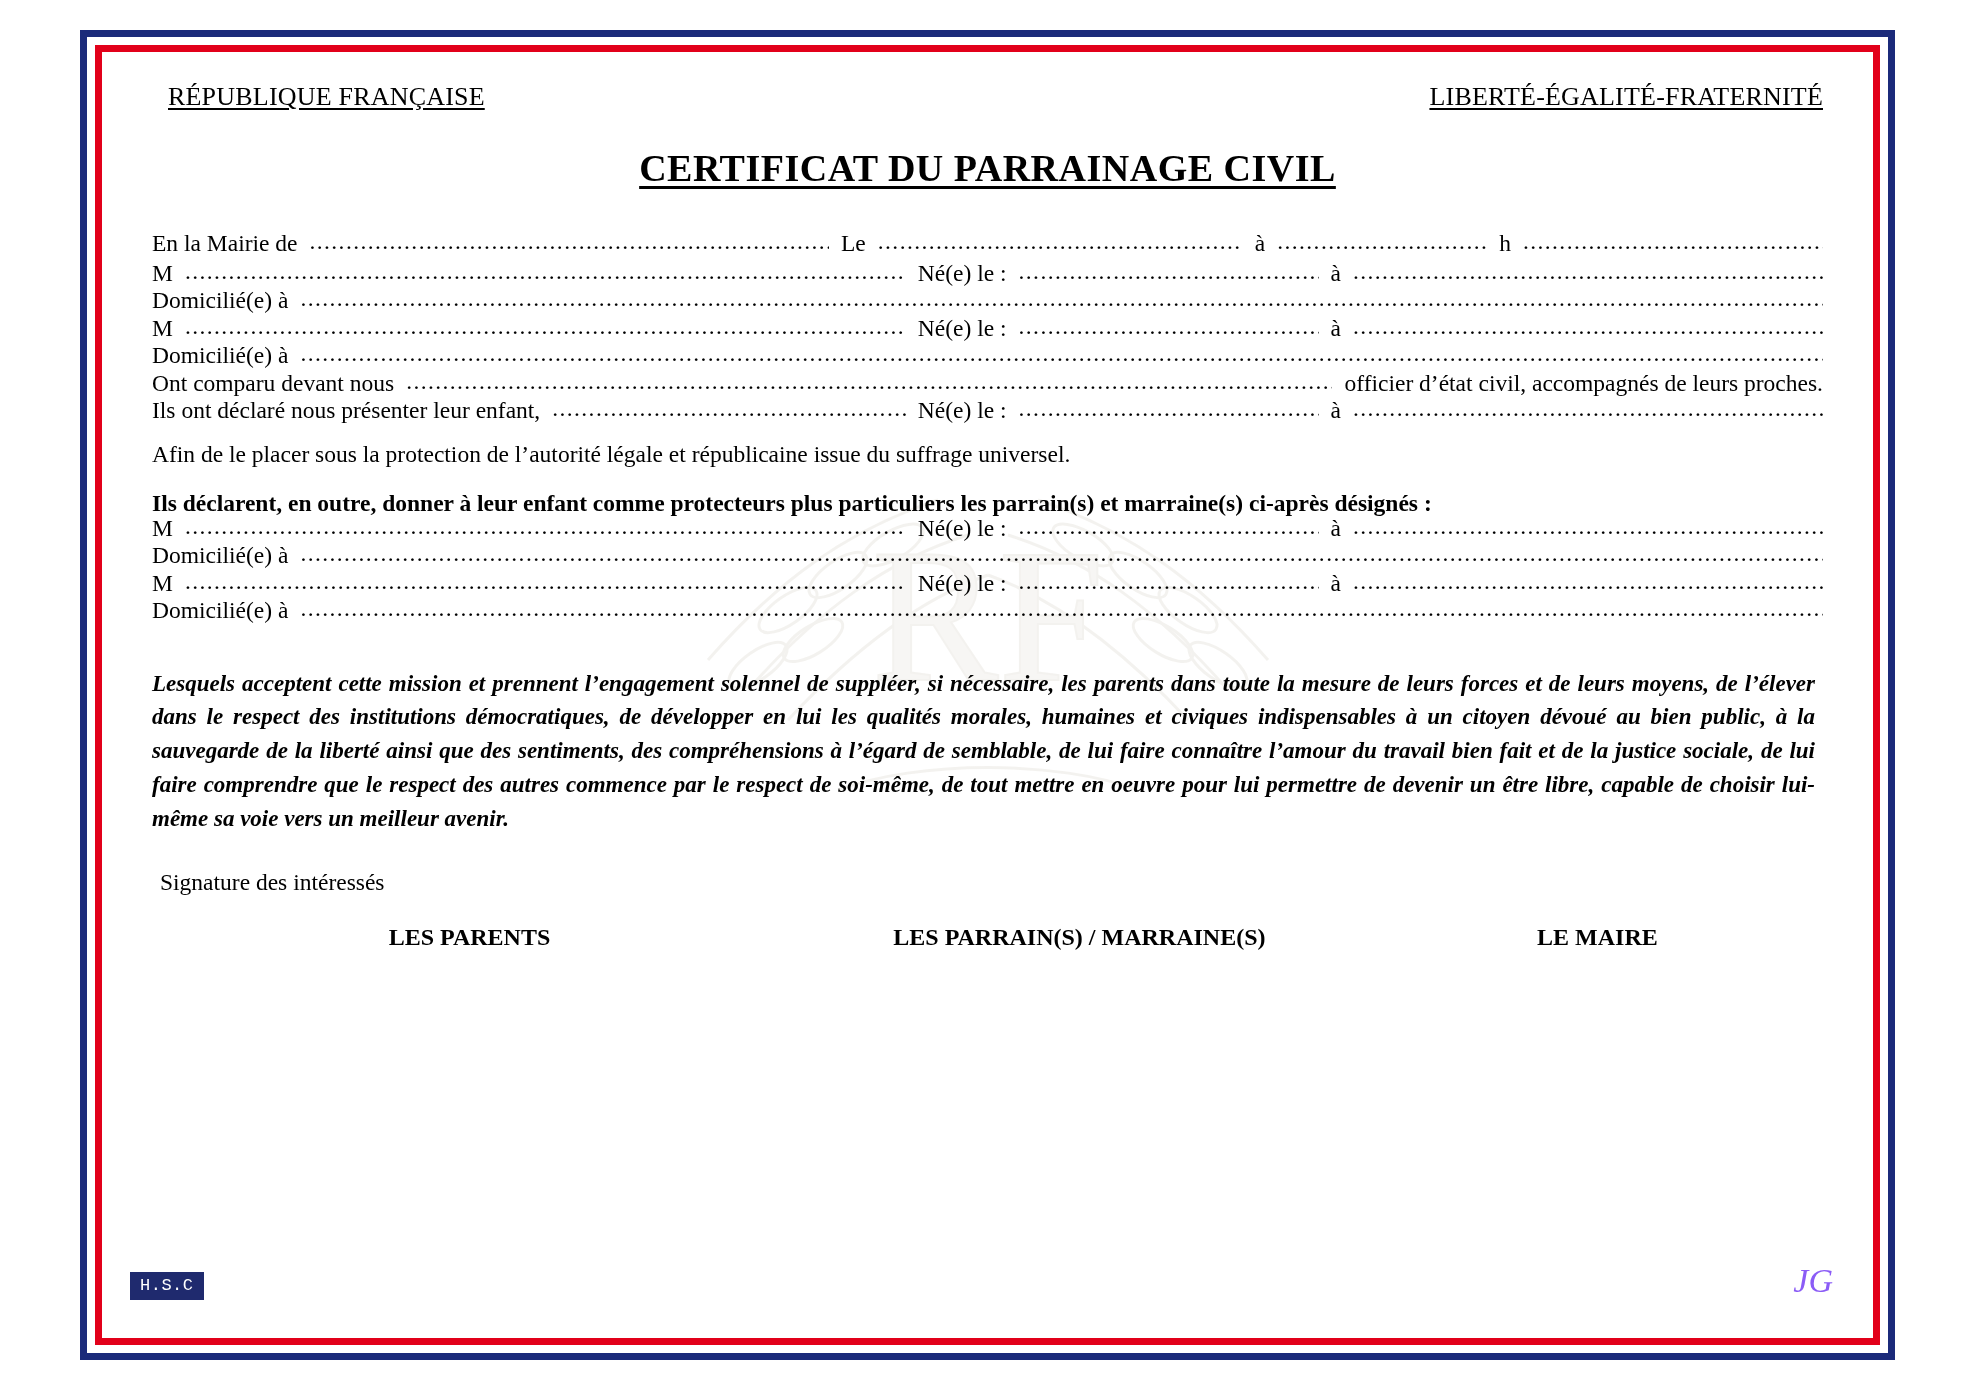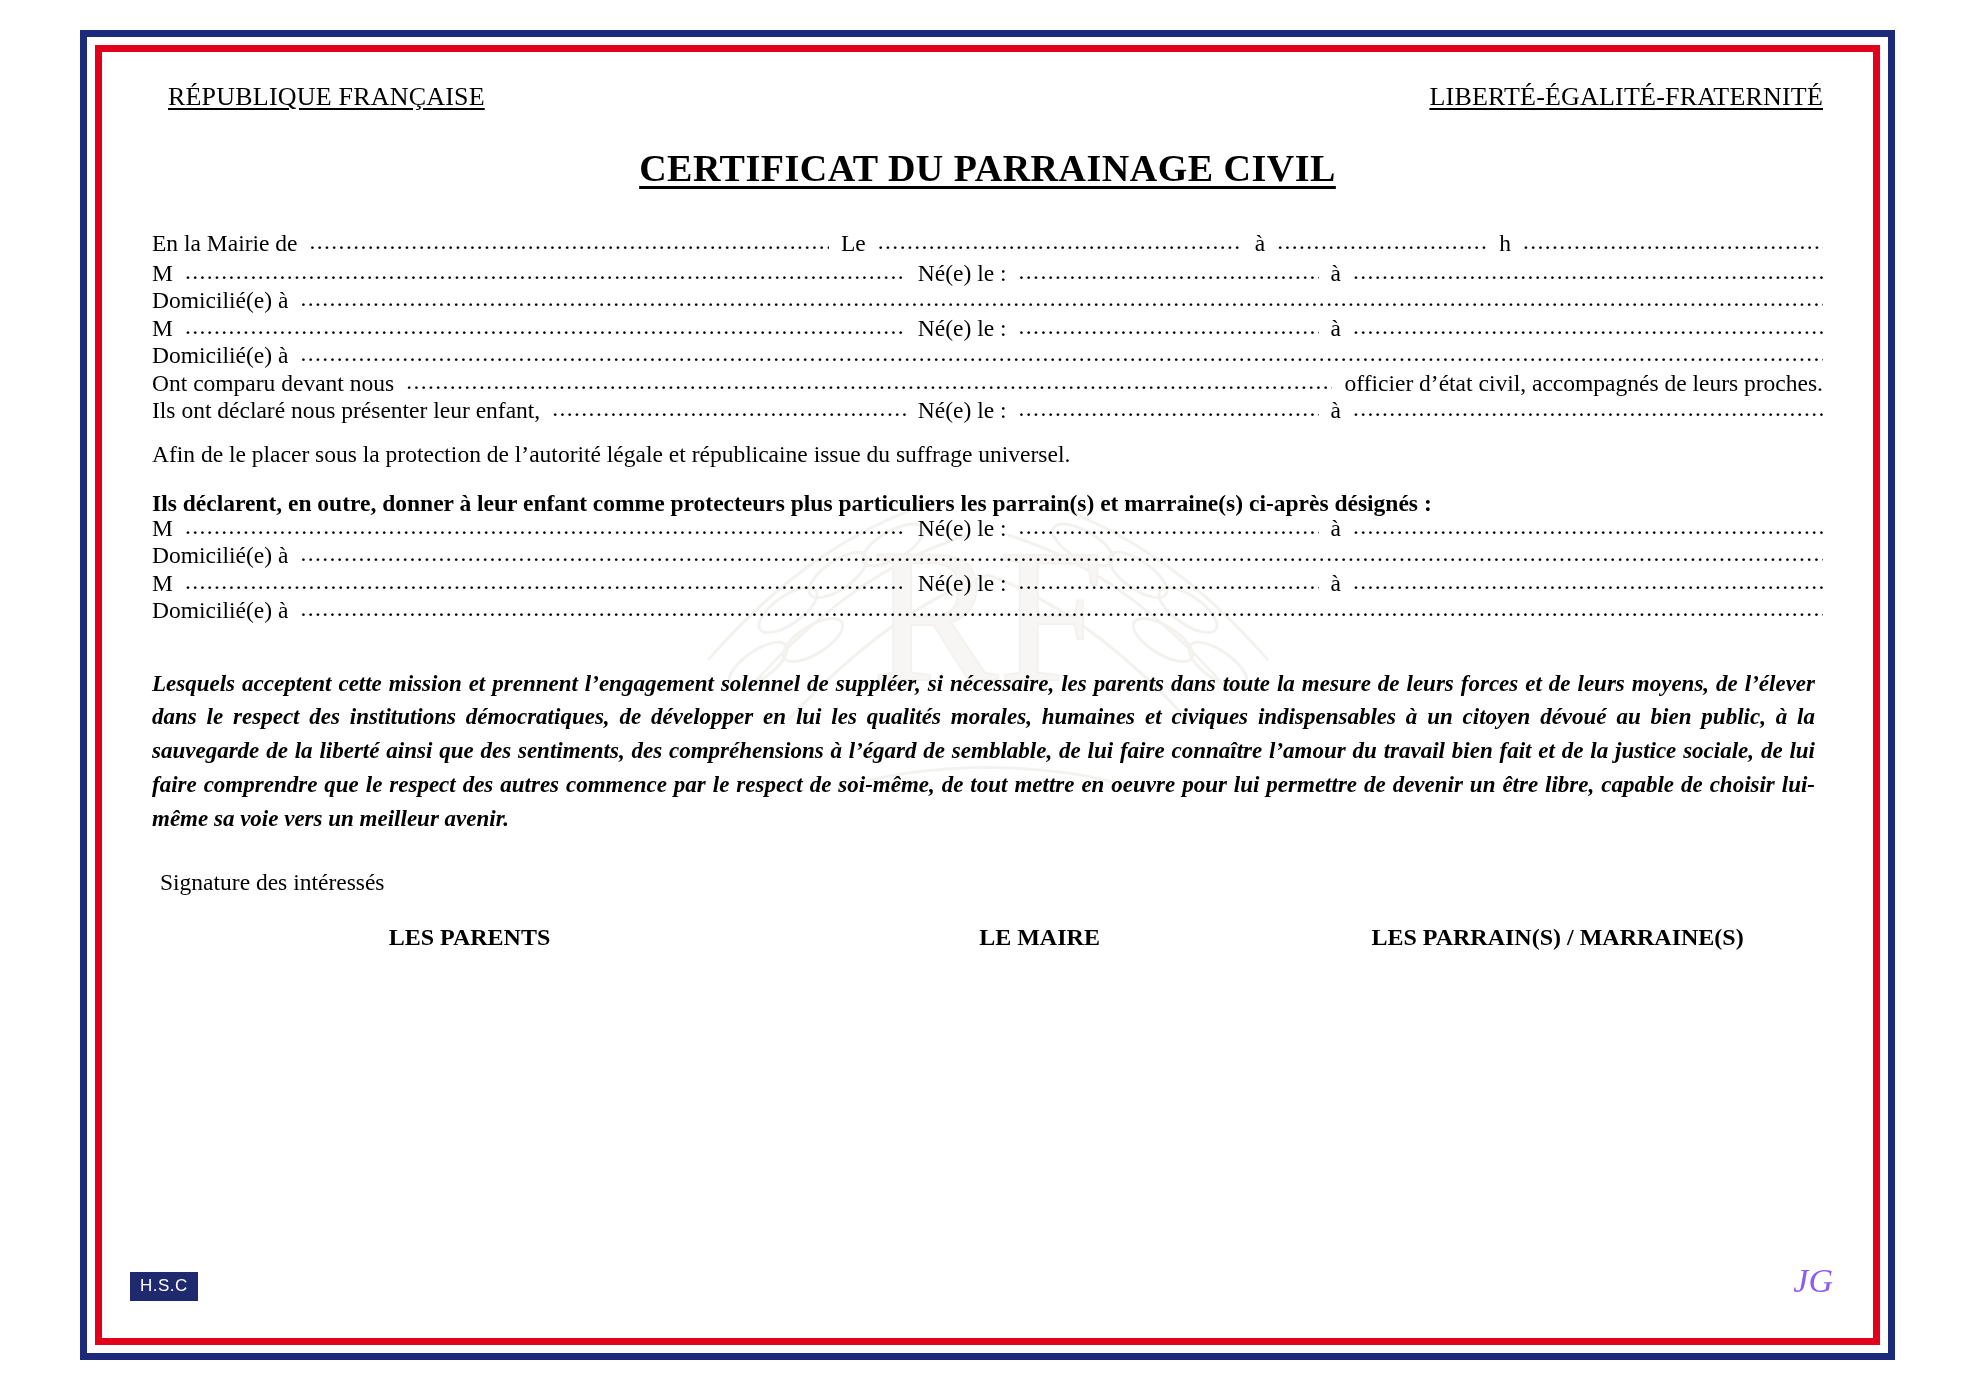--- a/index.html
+++ b/index.html
@@ -172,21 +172,21 @@
 
   .hsc {
     position: absolute;
     left: 130px;
     top: 1272px;
     background: #1f2a6e;
     color: #ffffff;
     font-size: 17px;
     padding: 4px 10px 5px 10px;
     letter-spacing: 0.5px;
-    font-family: Liberation Sans, sans-serif;
+    font-family: Liberation Mono, monospace;
   }
   .mono-sign {
     position: absolute;
     right: 140px;
     top: 1262px;
     font-size: 34px;
     font-style: italic;
     color: #8b5cf6;
     font-family: "Liberation Serif", serif;
   }
@@ -365,22 +365,22 @@
         </div>
 
       </div>
 
       <div class="engagement">Lesquels acceptent cette mission et prennent l’engagement solennel de suppléer, si nécessaire, les parents dans toute la mesure de leurs forces et de leurs moyens, de l’élever dans le respect des institutions démocratiques, de développer en lui les qualités morales, humaines et civiques indispensables à un citoyen dévoué au bien public, à la sauvegarde de la liberté ainsi que des sentiments, des compréhensions à l’égard de semblable, de lui faire connaître l’amour du travail bien fait et de la justice sociale, de lui faire comprendre que le respect des autres commence par le respect de soi-même, de tout mettre en oeuvre pour lui permettre de devenir un être libre, capable de choisir lui-même sa voie vers un meilleur avenir.</div>
 
       <div class="sig-label">Signature des intéressés</div>
 
       <div class="signatures">
         <div class="sig-col c1">LES PARENTS</div>
+        <div class="sig-col c3">LES PARRAIN(S) / MARRAINE(S)</div>
         <div class="sig-col c2">LE MAIRE</div>
-        <div class="sig-col c3">LES PARRAIN(S) / MARRAINE(S)</div>
       </div>
 
     </div>
   </div>
 
   <div class="hsc">H.S.C</div>
   <div class="mono-sign">JG</div>
 
 </div>
 

